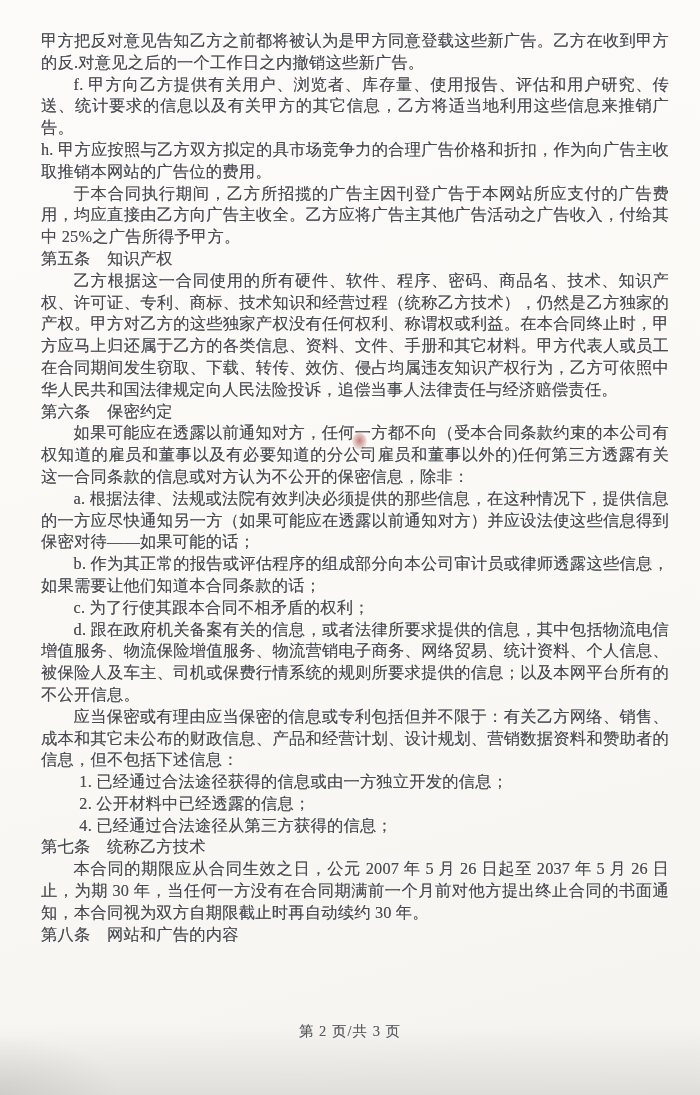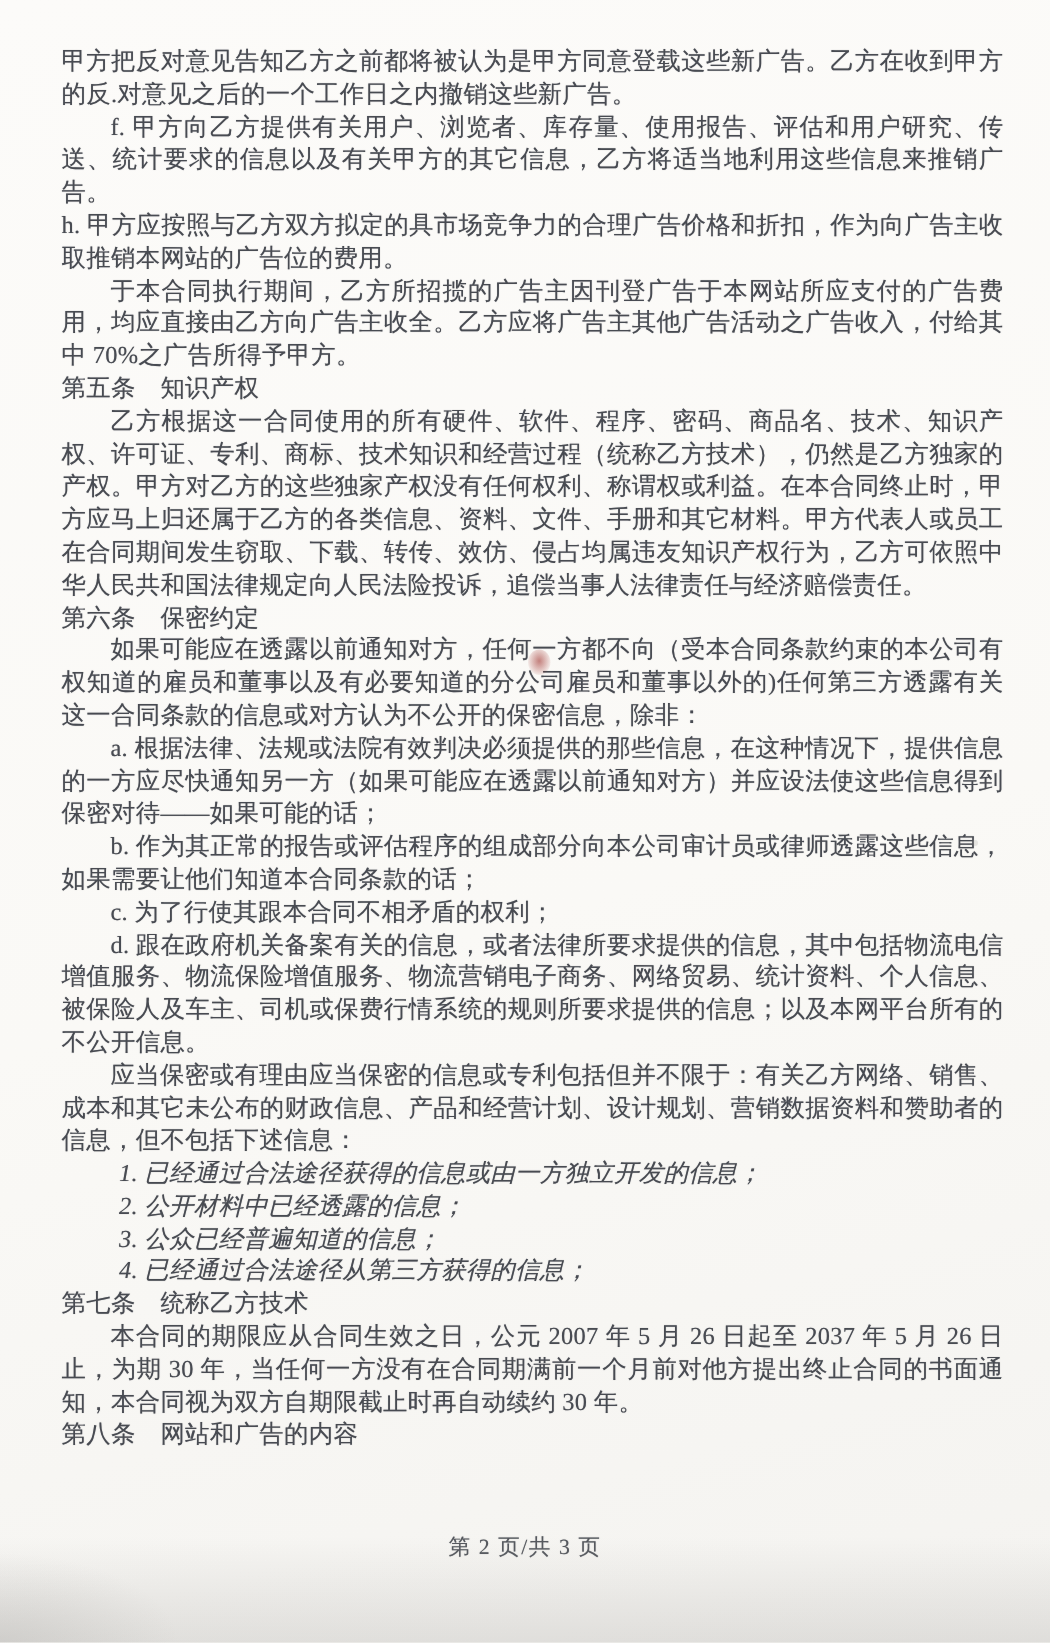--- a/index.html
+++ b/index.html
@@ -23,21 +23,21 @@
     margin:0;
     font-size:16.3px;
     line-height:21.8px;
     text-align:justify;
     letter-spacing:0.2px;
     text-shadow:0 0 0.6px rgba(72,75,82,0.55);
     word-break:break-all;
   }
   .p-flush   { text-indent:0; }
   .p-indent  { text-indent:2em; }
-  .p-item    { text-indent:2.35em;font-style:italic; }
+  .p-item    { text-indent:2.35em; }
   .p-heading { text-indent:0; }
   .footer {
     position:absolute;
     left:0; top:1022px; width:700px;
     text-align:center;
     font-size:14.5px;
     color:#55585e;
     letter-spacing:1px;
     text-shadow:0 0 0.6px rgba(80,83,90,0.5);
   }
@@ -71,33 +71,32 @@
 </style>
 </head>
 <body>
 
 <div class="page">
 
   <div class="content">
     <p class="p-flush">甲方把反对意见告知乙方之前都将被认为是甲方同意登载这些新广告。乙方在收到甲方的反.对意见之后的一个工作日之内撤销这些新广告。</p>
     <p class="p-indent">f. 甲方向乙方提供有关用户、浏览者、库存量、使用报告、评估和用户研究、传送、统计要求的信息以及有关甲方的其它信息，乙方将适当地利用这些信息来推销广告。</p>
     <p class="p-flush">h. 甲方应按照与乙方双方拟定的具市场竞争力的合理广告价格和折扣，作为向广告主收取推销本网站的广告位的费用。</p>
-    <p class="p-indent">于本合同执行期间，乙方所招揽的广告主因刊登广告于本网站所应支付的广告费用，均应直接由乙方向广告主收全。乙方应将广告主其他广告活动之广告收入，付给其中 70%之广告所得予甲方。</p>
+    <p class="p-indent">于本合同执行期间，乙方所招揽的广告主因刊登广告于本网站所应支付的广告费用，均应直接由乙方向广告主收全。乙方应将广告主其他广告活动之广告收入，付给其中 25%之广告所得予甲方。</p>
     <p class="p-heading">第五条　知识产权</p>
     <p class="p-indent">乙方根据这一合同使用的所有硬件、软件、程序、密码、商品名、技术、知识产权、许可证、专利、商标、技术知识和经营过程（统称乙方技术），仍然是乙方独家的产权。甲方对乙方的这些独家产权没有任何权利、称谓权或利益。在本合同终止时，甲方应马上归还属于乙方的各类信息、资料、文件、手册和其它材料。甲方代表人或员工在合同期间发生窃取、下载、转传、效仿、侵占均属违友知识产权行为，乙方可依照中华人民共和国法律规定向人民法险投诉，追偿当事人法律责任与经济赔偿责任。</p>
     <p class="p-heading">第六条　保密约定</p>
     <p class="p-indent">如果可能应在透露以前通知对方，任何一方都不向（受本合同条款约束的本公司有权知道的雇员和董事以及有必要知道的分公司雇员和董事以外的)任何第三方透露有关这一合同条款的信息或对方认为不公开的保密信息，除非：</p>
     <p class="p-indent">a. 根据法律、法规或法院有效判决必须提供的那些信息，在这种情况下，提供信息的一方应尽快通知另一方（如果可能应在透露以前通知对方）并应设法使这些信息得到保密对待——如果可能的话；</p>
     <p class="p-indent">b. 作为其正常的报告或评估程序的组成部分向本公司审计员或律师透露这些信息，如果需要让他们知道本合同条款的话；</p>
     <p class="p-indent">c. 为了行使其跟本合同不相矛盾的权利；</p>
     <p class="p-indent">d. 跟在政府机关备案有关的信息，或者法律所要求提供的信息，其中包括物流电信增值服务、物流保险增值服务、物流营销电子商务、网络贸易、统计资料、个人信息、被保险人及车主、司机或保费行情系统的规则所要求提供的信息；以及本网平台所有的不公开信息。</p>
     <p class="p-indent">应当保密或有理由应当保密的信息或专利包括但并不限于：有关乙方网络、销售、成本和其它未公布的财政信息、产品和经营计划、设计规划、营销数据资料和赞助者的信息，但不包括下述信息：</p>
     <p class="p-item">1. 已经通过合法途径获得的信息或由一方独立开发的信息；</p>
     <p class="p-item">2. 公开材料中已经透露的信息；</p>
-    <p class="p-item">3. 公众已经普遍知道的信息；</p>
     <p class="p-item">4. 已经通过合法途径从第三方获得的信息；</p>
     <p class="p-heading">第七条　统称乙方技术</p>
     <p class="p-indent">本合同的期限应从合同生效之日，公元 2007 年 5 月 26 日起至 2037 年 5 月 26 日止，为期 30 年，当任何一方没有在合同期满前一个月前对他方提出终止合同的书面通知，本合同视为双方自期限截止时再自动续约 30 年。</p>
     <p class="p-heading">第八条　网站和广告的内容</p>
   </div>
 
   <div class="footer">第 2 页/共 3 页</div>
 
   <div class="ink-smudge"></div>
   <div class="speck-1"></div>

